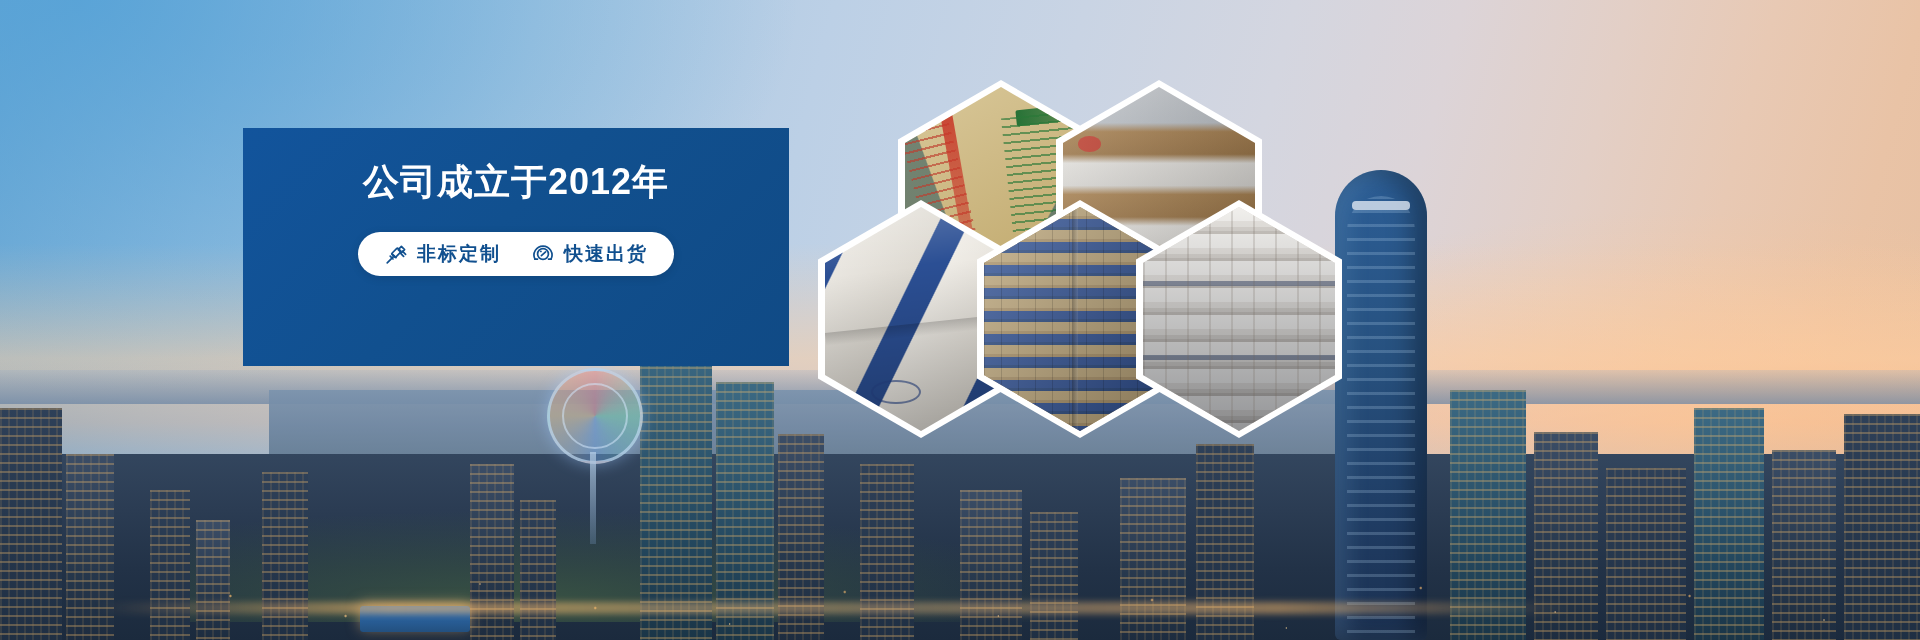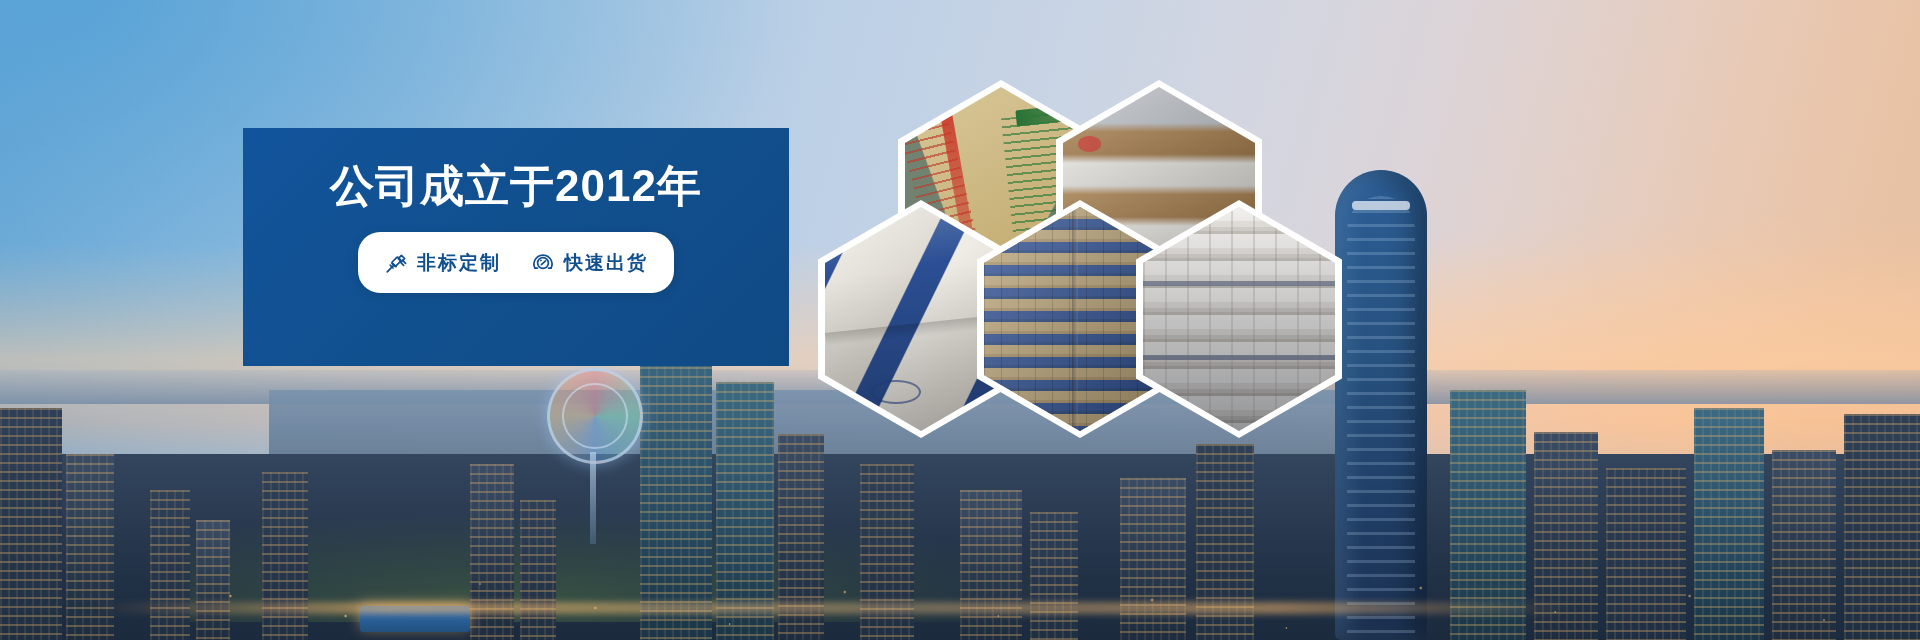--- a/index.html
+++ b/index.html
@@ -130,26 +130,26 @@
     box-shadow:0 -3px 14px rgba(255,200,130,.5);
   }
 
   
   .panel{
     position:absolute;left:243px;top:128px;width:546px;height:238px;
     background:linear-gradient(135deg,#12549c 0%,#11508f 45%,#104a85 100%);
   }
   .panel-title{
     position:absolute;left:0;right:0;top:36px;text-align:center;
-    color:#ffffff;font-size:44px;font-weight:700;letter-spacing:1px;
+    color:#ffffff;font-size:36px;font-weight:700;letter-spacing:1px;
     line-height:1;white-space:nowrap;
   }
   .pill{
     position:absolute;left:50%;transform:translateX(-50%);top:104px;
-    height:61px;background:#ffffff;border-radius:22px;
+    height:44px;background:#ffffff;border-radius:22px;
     display:flex;align-items:center;gap:30px;padding:0 26px;
     box-shadow:0 2px 10px rgba(0,0,0,.12);
   }
   .pill-item{display:flex;align-items:center;gap:9px;}
   .pill-item .ico{width:24px;height:24px;display:block;flex:0 0 24px;}
   .pill-label{
     color:#11508f;font-size:19px;font-weight:700;letter-spacing:2px;white-space:nowrap;
   }
   .panel-sub{
     position:absolute;left:0;right:0;top:176px;text-align:center;

